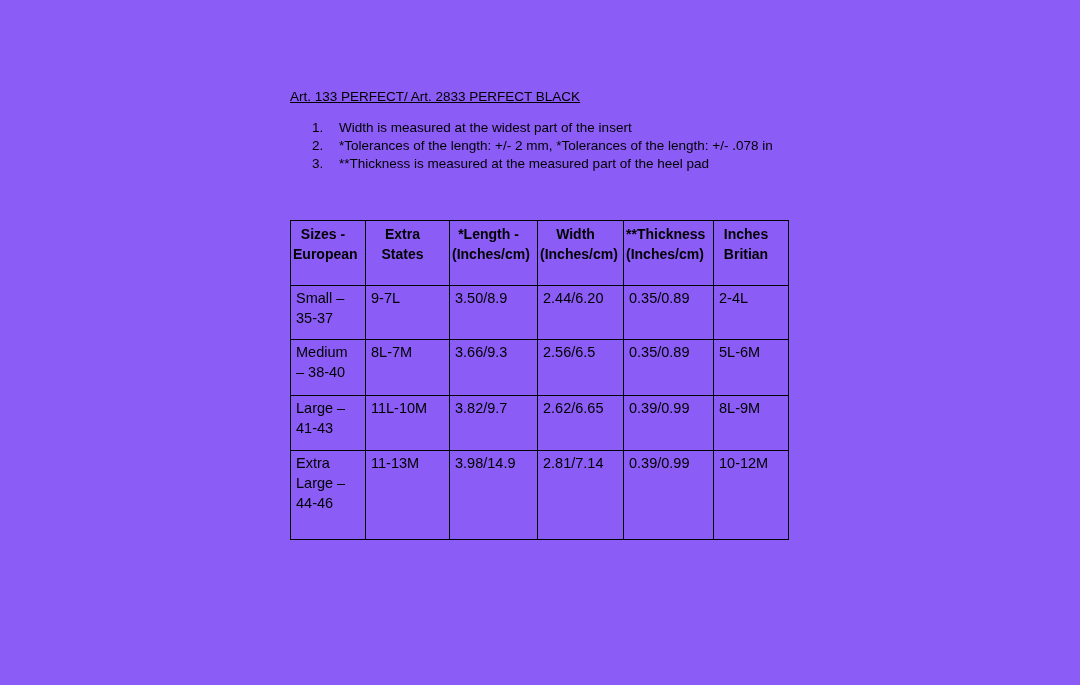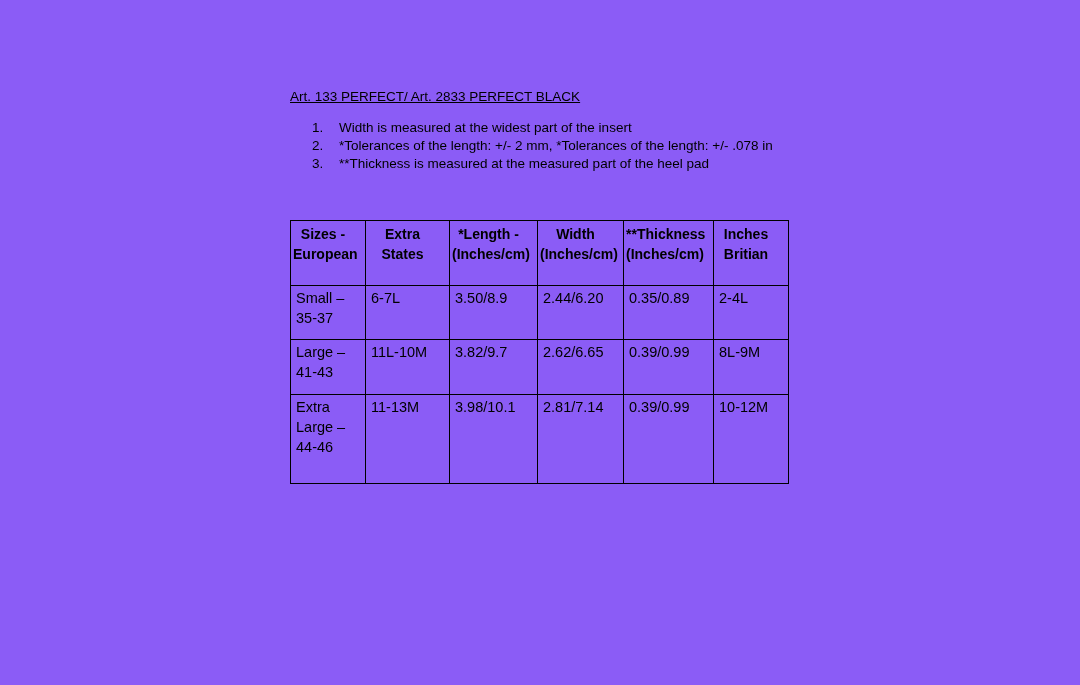--- a/index.html
+++ b/index.html
@@ -122,41 +122,50 @@
         <th>**Thickness
 (Inches/cm)</th>
         <th>Inches
 Britian</th>
       </tr>
     </thead>
     <tbody>
       <tr class="r0">
         <td>Small –
 35-37</td>
-        <td>6-7L</td>
+        <td>9-7L</td>
         <td>3.50/8.9</td>
         <td>2.44/6.20</td>
         <td>0.35/0.89</td>
         <td>2-4L</td>
+      </tr>
+      <tr class="r1">
+        <td>Medium
+– 38-40</td>
+        <td>8L-7M</td>
+        <td>3.66/9.3</td>
+        <td>2.56/6.5</td>
+        <td>0.35/0.89</td>
+        <td>5L-6M</td>
       </tr>
       <tr class="r2">
         <td>Large –
 41-43</td>
         <td>11L-10M</td>
         <td>3.82/9.7</td>
         <td>2.62/6.65</td>
         <td>0.39/0.99</td>
         <td>8L-9M</td>
       </tr>
       <tr class="r3">
         <td>Extra
 Large –
 44-46</td>
         <td>11-13M</td>
-        <td>3.98/10.1</td>
+        <td>3.98/14.9</td>
         <td>2.81/7.14</td>
         <td>0.39/0.99</td>
         <td>10-12M</td>
       </tr>
     </tbody>
   </table>
 
 </div>
 
 </body></html>

